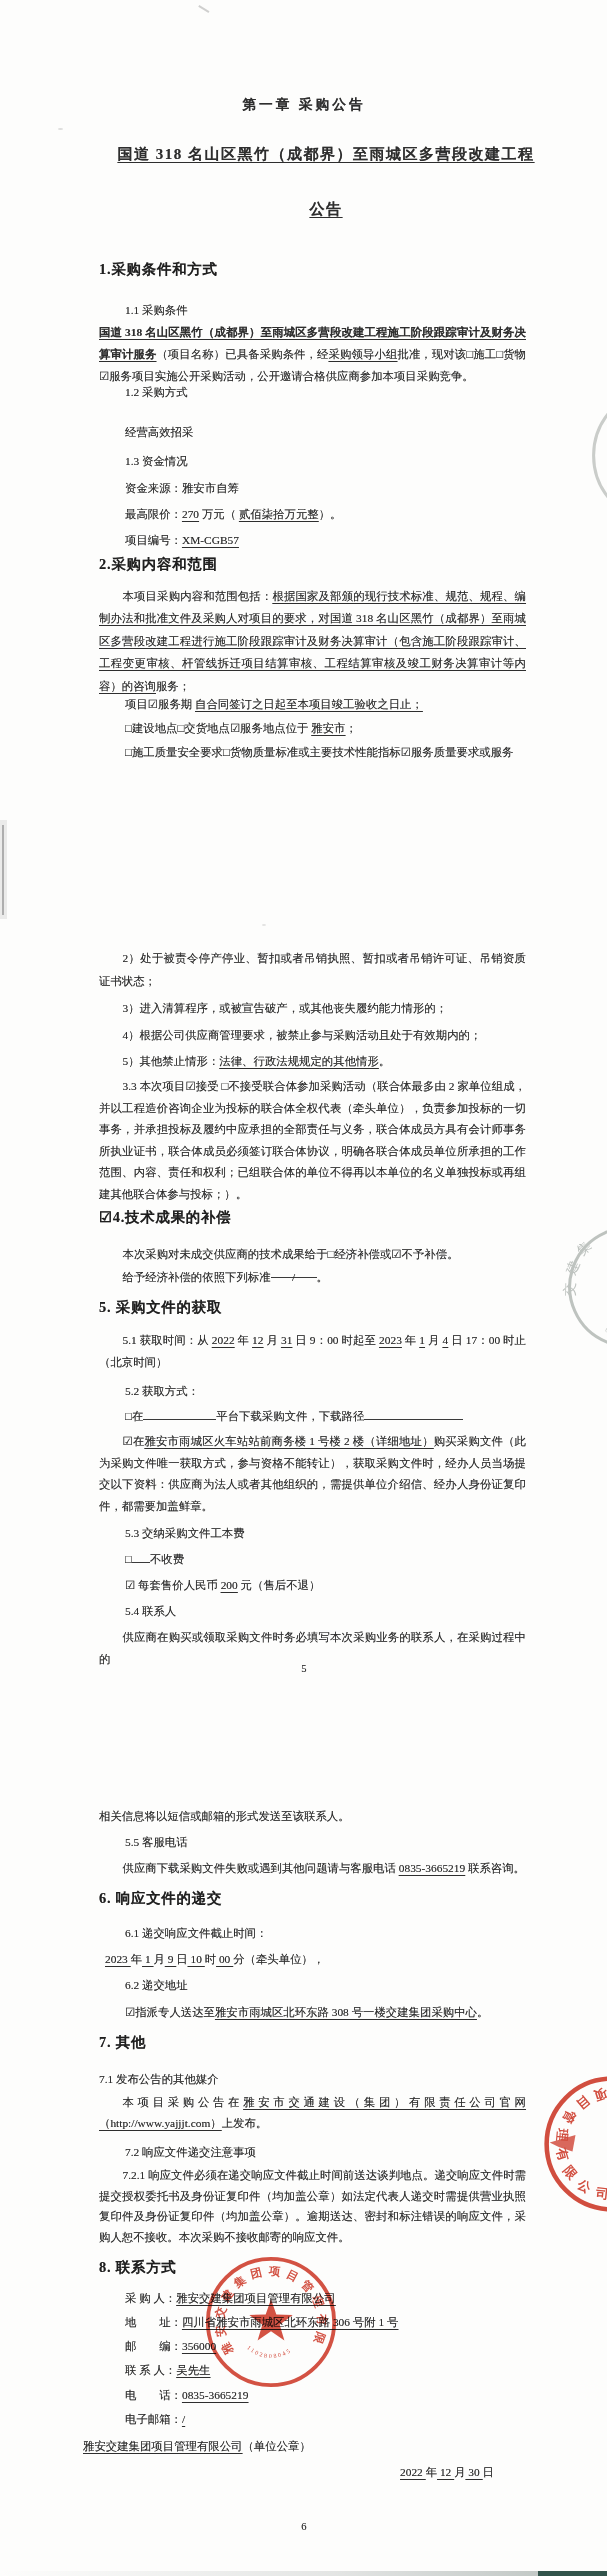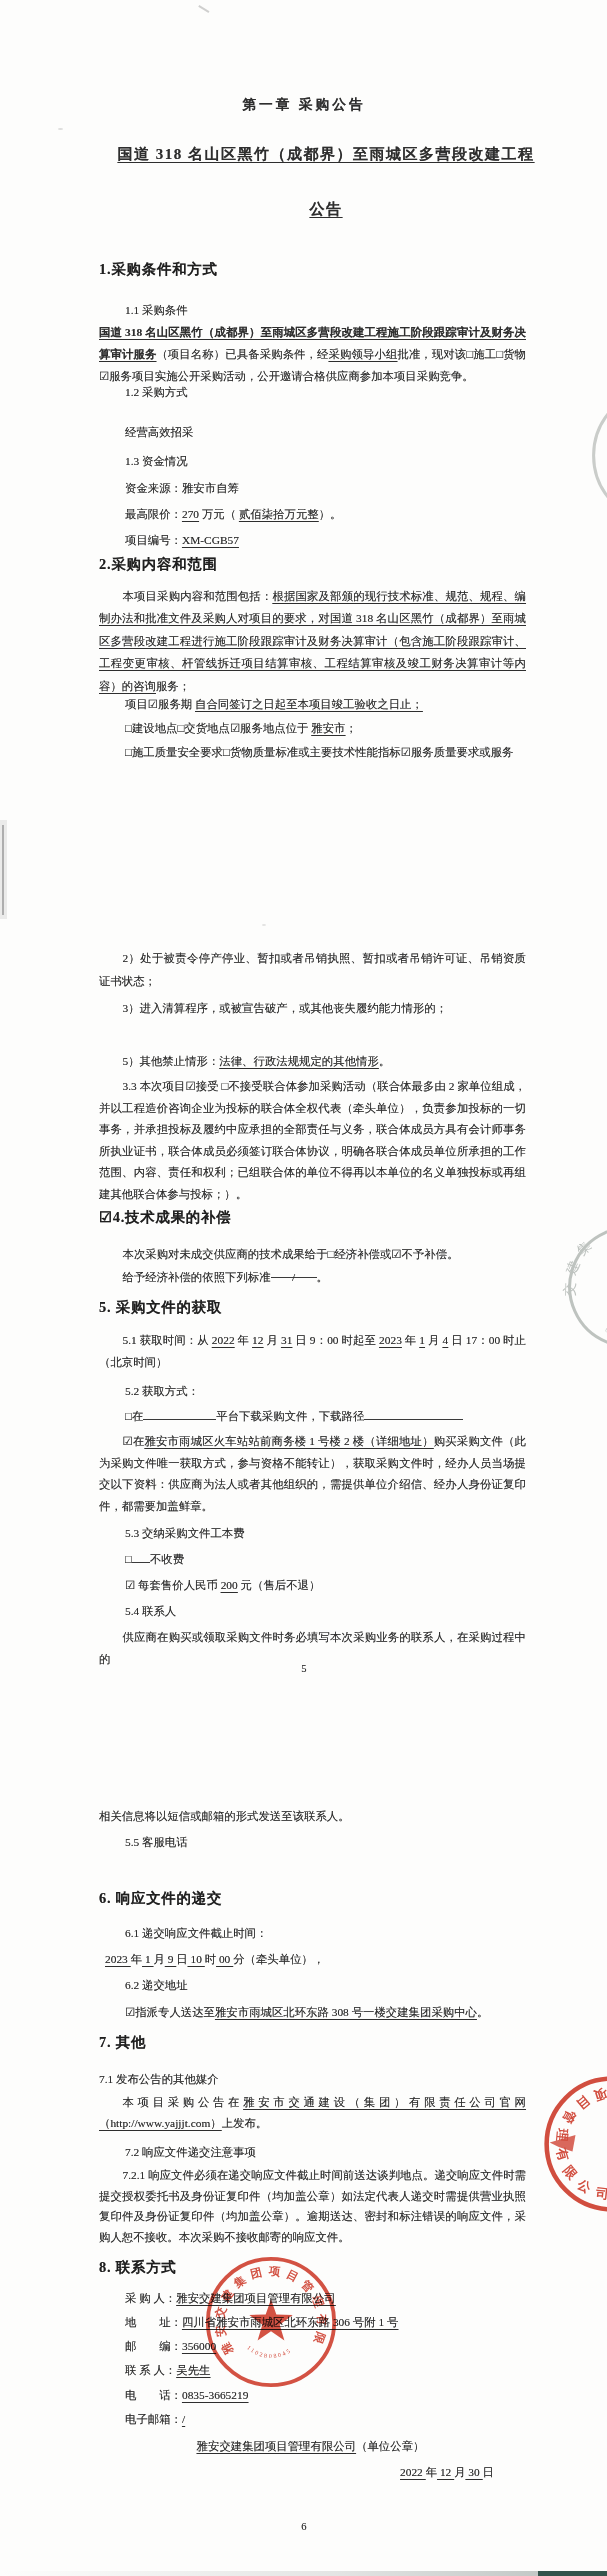--- a/index.html
+++ b/index.html
@@ -65,20 +65,21 @@
   <div class="blk" style="left:125px;top:693px">
     <span>项目☑服务期 </span><span class="u">自合同签订之日起至本项目竣工验收之日止；</span>
   </div>
   <div class="blk" style="left:125px;top:717px">
     <span>□建设地点□交货地点☑服务地点位于 </span><span class="u">雅安市</span><span>；</span>
   </div>
   <div class="blk" style="left:125px;top:741px">□施工质量安全要求□货物质量标准或主要技术性能指标☑服务质量要求或服务</div>
 
   <div class="blk w ind" style="left:99px;top:947px;line-height:23px">2）处于被责令停产停业、暂扣或者吊销执照、暂扣或者吊销许可证、吊销资质证书状态；</div>
   <div class="blk w ind" style="left:99px;top:997px">3）进入清算程序，或被宣告破产，或其他丧失履约能力情形的；</div>
+  <div class="blk w ind" style="left:99px;top:1024px">4）根据公司供应商管理要求，被禁止参与采购活动且处于有效期内的；</div>
   <div class="blk w ind" style="left:99px;top:1050px">
     <span>5）其他禁止情形：</span><span class="u">法律、行政法规规定的其他情形</span><span>。</span>
   </div>
 
   <div class="blk w ind" style="left:99px;top:1076px;line-height:21.6px">3.3 本次项目☑接受 □不接受联合体参加采购活动（联合体最多由 2 家单位组成，并以工程造价咨询企业为投标的联合体全权代表（牵头单位），负责参加投标的一切事务，并承担投标及履约中应承担的全部责任与义务，联合体成员方具有会计师事务所执业证书，联合体成员必须签订联合体协议，明确各联合体成员单位所承担的工作范围、内容、责任和权利；已组联合体的单位不得再以本单位的名义单独投标或再组建其他联合体参与投标；）。</div>
 
   <div class="blk h" style="left:99px;top:1206px">
     <span>☑</span><span>4.技术成果的补偿</span>
   </div>
   <div class="blk w ind" style="left:99px;top:1243px">本次采购对未成交供应商的技术成果给于□经济补偿或☑不予补偿。</div>
@@ -109,20 +110,23 @@
   <div class="blk" style="left:125px;top:1574px">
     <span>☑</span><span> 每套售价人民币 </span><span class="u">200</span><span> 元（售后不退）</span>
   </div>
   <div class="blk" style="left:125px;top:1600px">5.4 联系人</div>
   <div class="blk w ind" style="left:99px;top:1626px">供应商在购买或领取采购文件时务必填写本次采购业务的联系人，在采购过程中的</div>
 
   <div class="blk ctr pageno" style="top:1658px">5</div>
 
   <div class="blk w" style="left:99px;top:1805px">相关信息将以短信或邮箱的形式发送至该联系人。</div>
   <div class="blk" style="left:125px;top:1831px">5.5 客服电话</div>
+  <div class="blk w ind" style="left:99px;top:1857px">
+    <span>供应商下载采购文件失败或遇到其他问题请与客服电话 </span><span class="u">0835-3665219</span><span> 联系咨询。</span>
+  </div>
 
   <div class="blk h" style="left:99px;top:1887px">6. 响应文件的递交</div>
   <div class="blk" style="left:125px;top:1922px">6.1 递交响应文件截止时间：</div>
   <div class="blk" style="left:105px;top:1948px">
     <span class="u"> 2023 </span><span>年</span><span class="u"> 1 </span><span>月</span><span class="u"> 9 </span><span>日</span><span class="u"> 10 </span><span>时</span><span class="u"> 00 </span><span>分（牵头单位），</span>
   </div>
   <div class="blk" style="left:125px;top:1974px">6.2 递交地址</div>
   <div class="blk" style="left:125px;top:2001px">
     <span>☑</span><span>指派专人送达至</span><span class="u">雅安市雨城区北环东路 308 号一楼交建集团采购中心</span><span>。</span>
   </div>
@@ -149,21 +153,21 @@
   <div class="blk" style="left:125px;top:2359px">
     <span>联 系 人：</span><span class="u">吴先生</span>
   </div>
   <div class="blk" style="left:125px;top:2384px">
     <span>电　　话：</span><span class="u">0835-3665219</span>
   </div>
   <div class="blk" style="left:125px;top:2408px">
     <span>电子邮箱：</span><span class="u" style="display:inline-block;min-width:20px">/</span>
   </div>
 
-  <div class="blk w" style="left:97px;top:2435px;text-align:center">
+  <div class="blk w" style="left:83px;top:2435px;text-align:left">
     <span class="u">雅安交建集团项目管理有限公司</span><span>（单位公章）</span>
   </div>
   <div class="blk" style="left:99px;top:2461px;width:395px;text-align:right">
     <span class="u"> 2022 </span><span>年</span><span class="u"> 12 </span><span>月</span><span class="u"> 30 </span><span>日</span>
   </div>
 
   <div class="blk ctr pageno" style="top:2516px">6</div>
 
   <svg class="seal" style="left:586px;top:381px;opacity:.45" width="149" height="149" viewBox="0 0 196 196">
     <circle cx="98" cy="98" r="88" fill="none" stroke="#8e938f" stroke-width="4"></circle>

